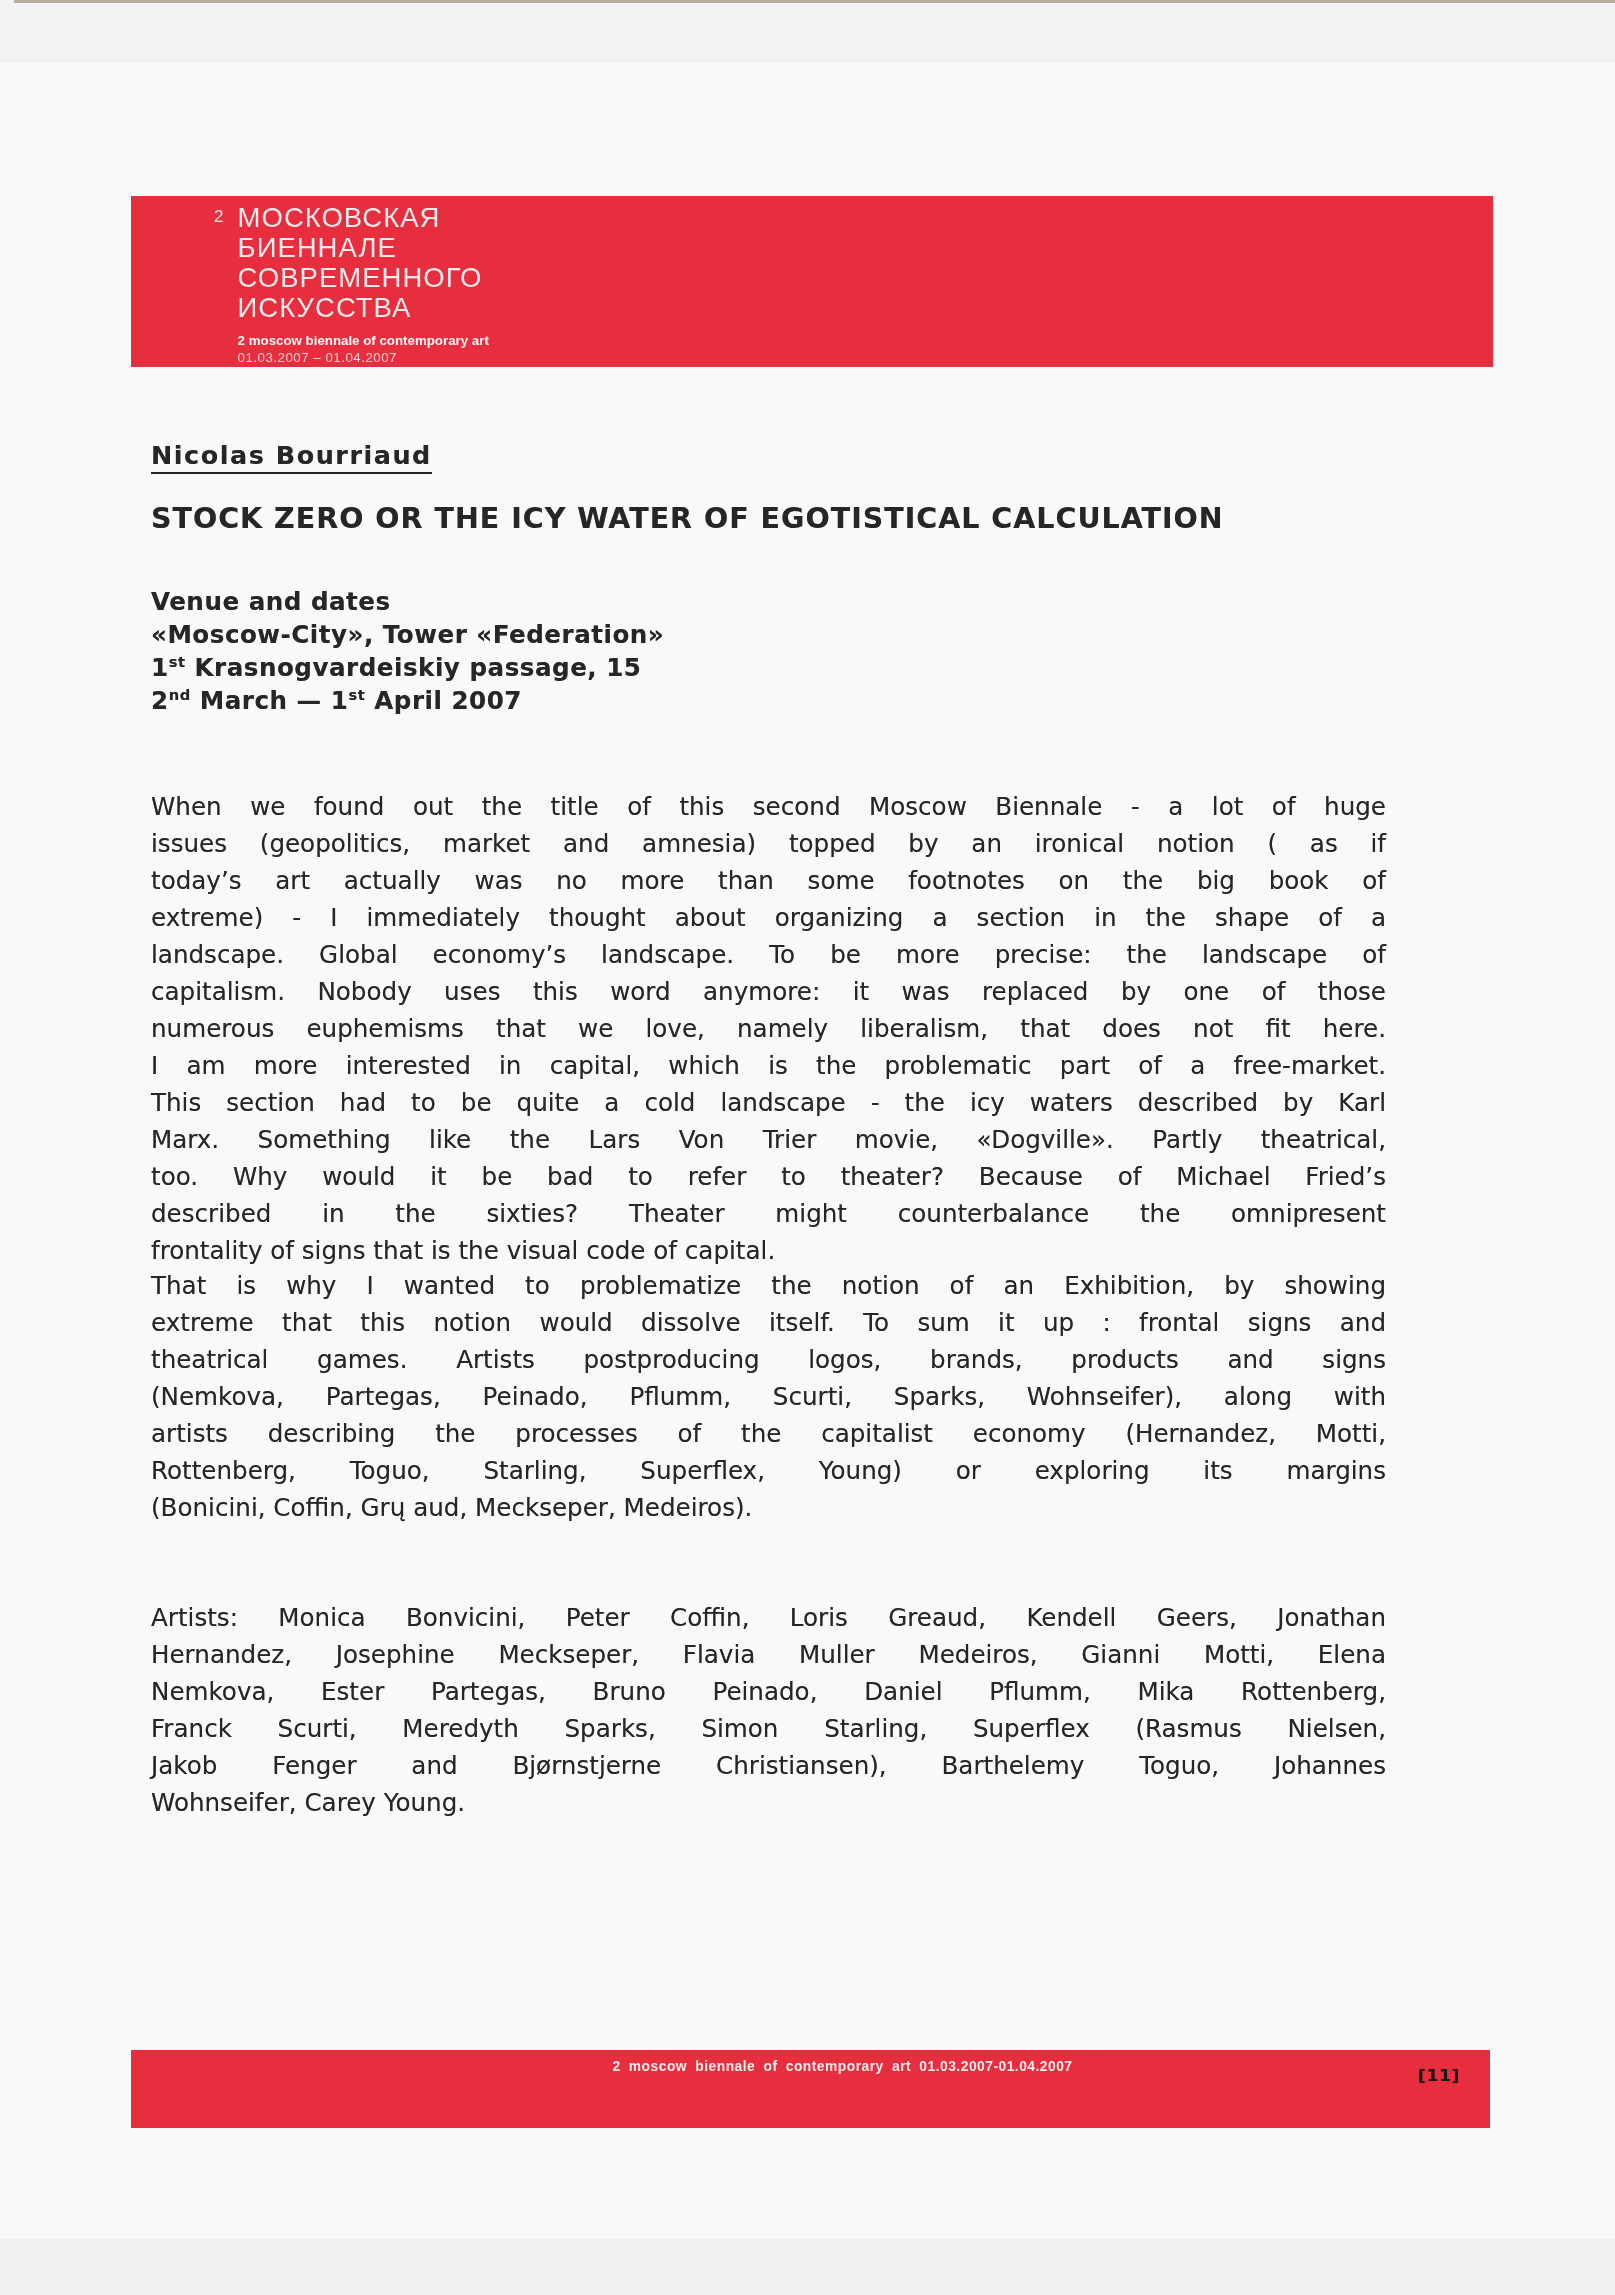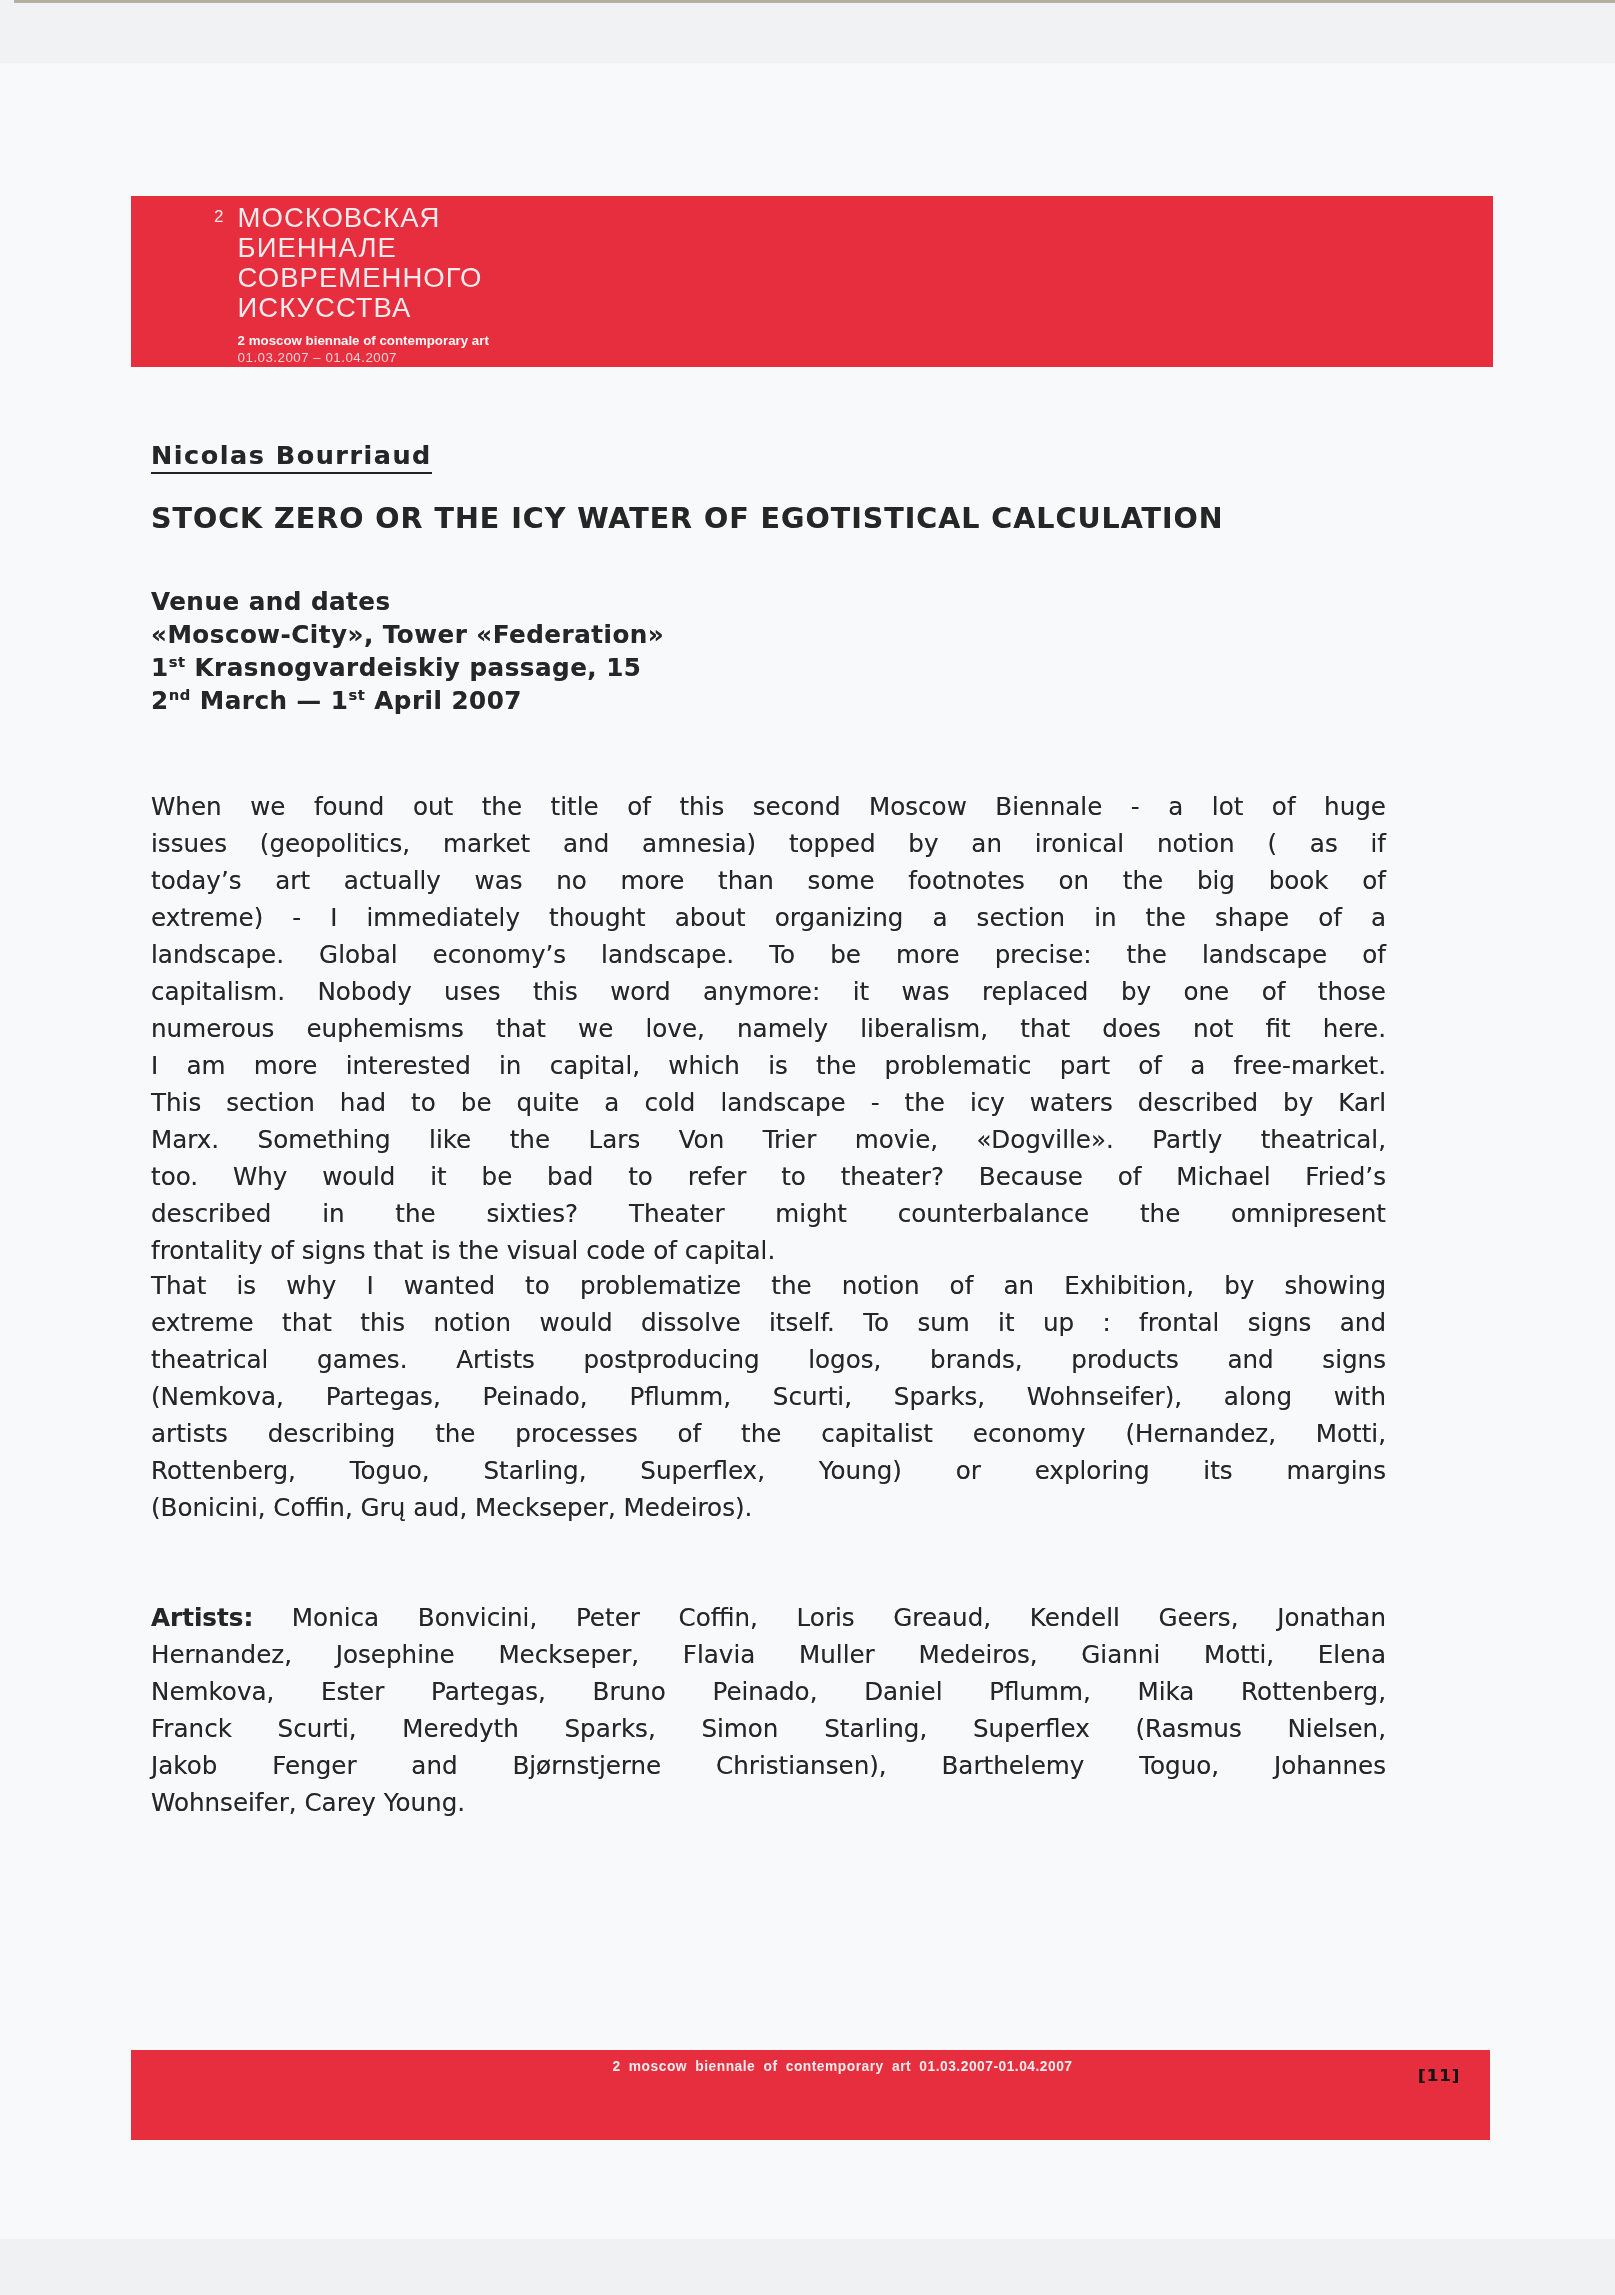--- a/index.html
+++ b/index.html
@@ -8,21 +8,21 @@
     background:#f0f2f3;
     font-family:"DejaVu Sans",sans-serif;
   }
   .paper{position:absolute;left:0;top:63px;width:1615px;height:2176px;background:#f8f9fa;}
   .scan-edge-top{position:absolute;left:13.8px;top:0;width:1601px;height:2.5px;background:#aca391;opacity:.85;}
   .scan-band-bottom{position:absolute;left:0;top:2239px;width:1615px;height:56px;background:#eff1f2;}
 
   
   .banner{position:absolute;left:131px;width:1362px;background:#e62e3e;}
   .banner.header{top:196px;height:171px;}
-  .banner.footer{top:2050px;height:90px;width:1359px;}
+  .banner.footer{top:2050px;height:78px;width:1359px;}
 
   .banner-inner{padding:6.9px 0 0 83px;}
   .banner-row{display:flex;align-items:flex-start;}
   .edition-sup{
     width:23.6px;font-size:17px;line-height:28.5px;color:#f4ebec;
     font-family:"Liberation Sans",sans-serif;
   }
   .banner-title{
     font-family:"Liberation Sans",sans-serif;
     font-size:27.5px;line-height:30px;letter-spacing:1px;
@@ -67,21 +67,21 @@
     font-weight:bold;font-size:24.6px;line-height:33px;letter-spacing:0.5px;
   }
   sup{font-size:60%;vertical-align:super;line-height:0;}
 
   .para{position:absolute;left:151px;width:1235px;font-size:24.6px;line-height:37px;}
   .para.p1{top:788px;}
   .para.p2{top:1267px;}
   .para.artists{top:1599px;}
   .jline{text-align:justify;text-align-last:justify;white-space:normal;}
   .para .jline:last-child{text-align-last:left;}
-  .b{font-weight:bold;}
+  .b{font-weight:normal;}
 </style>
 </head>
 <body>
 
 <div class="paper"></div>
 <div class="scan-edge-top"></div>
 <div class="scan-band-bottom"></div>
 
 <div class="banner header">
   <div class="banner-inner">

